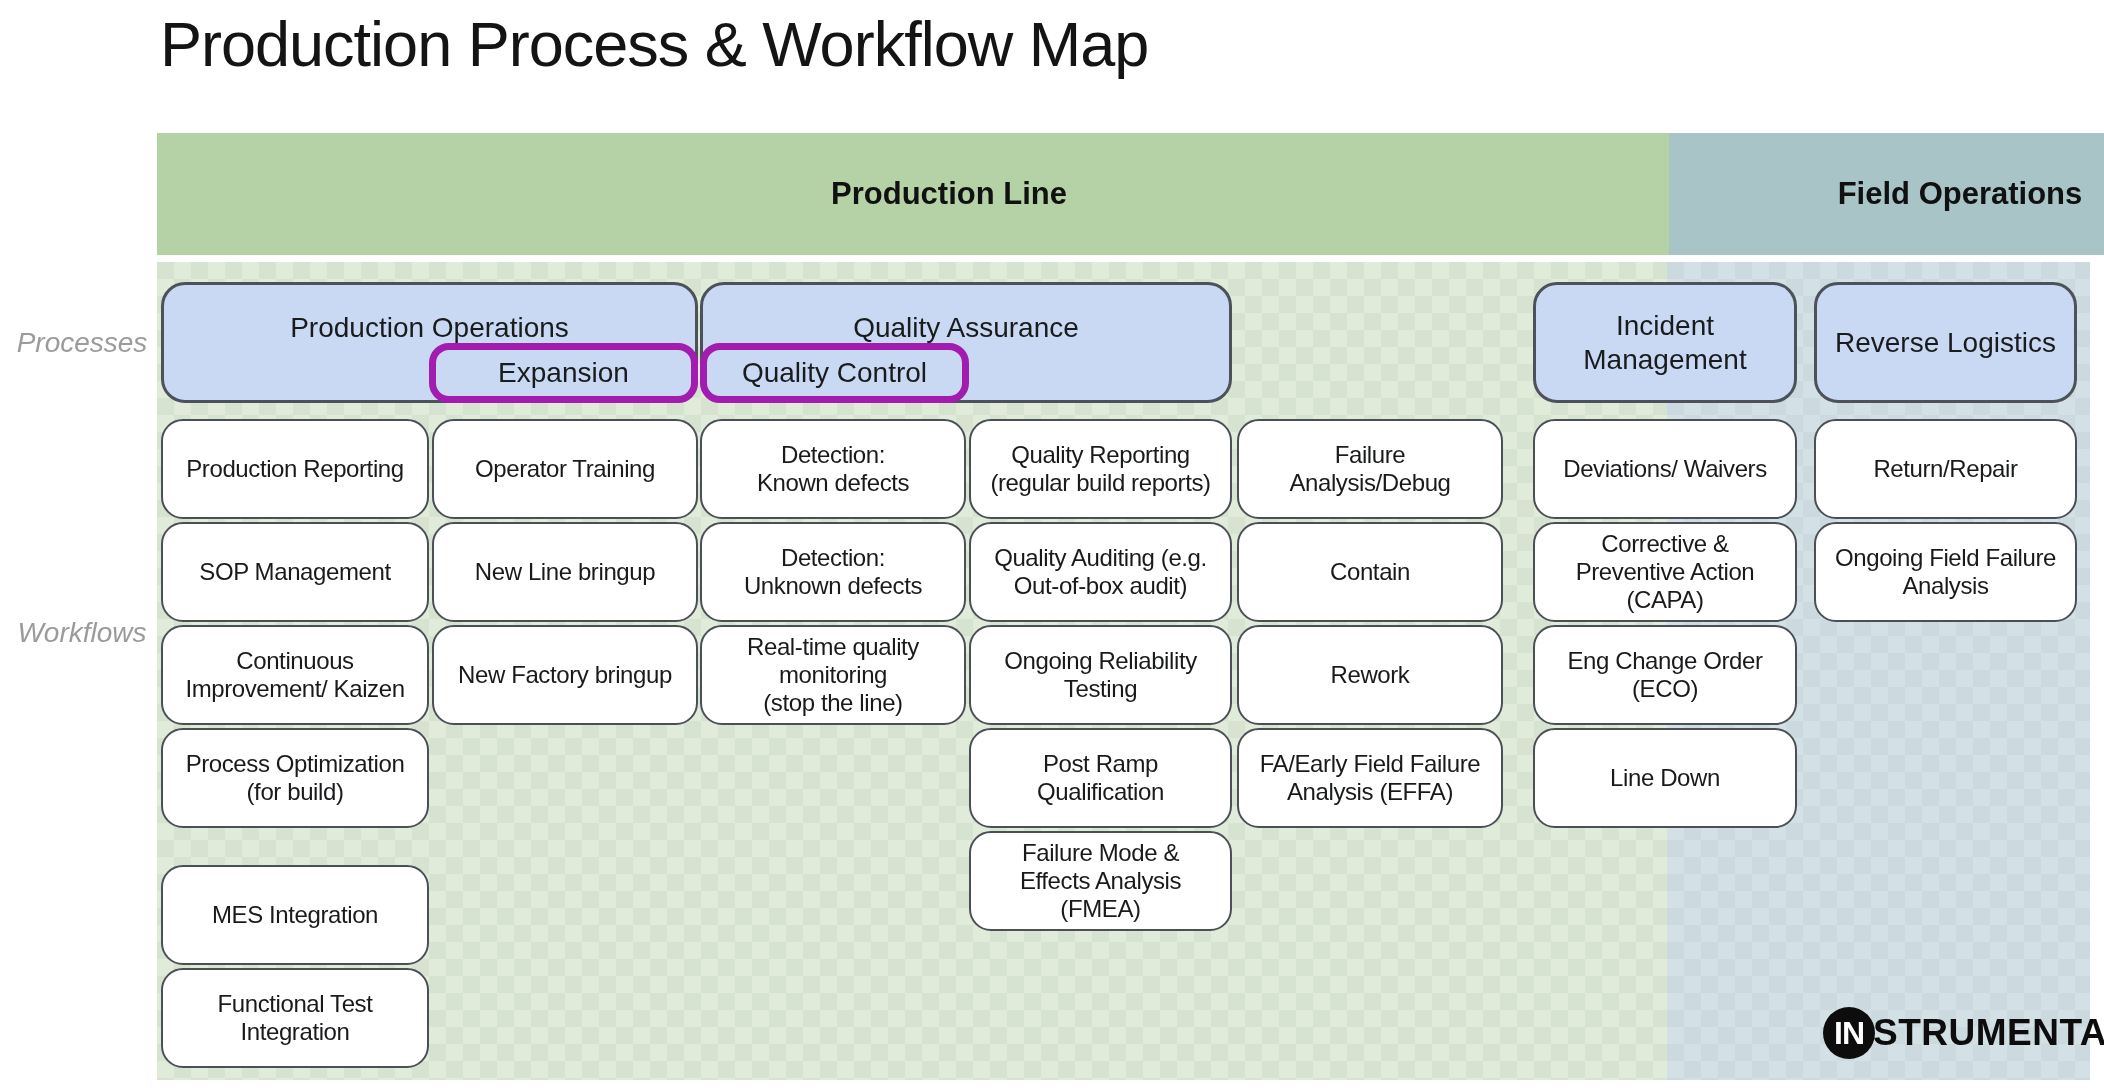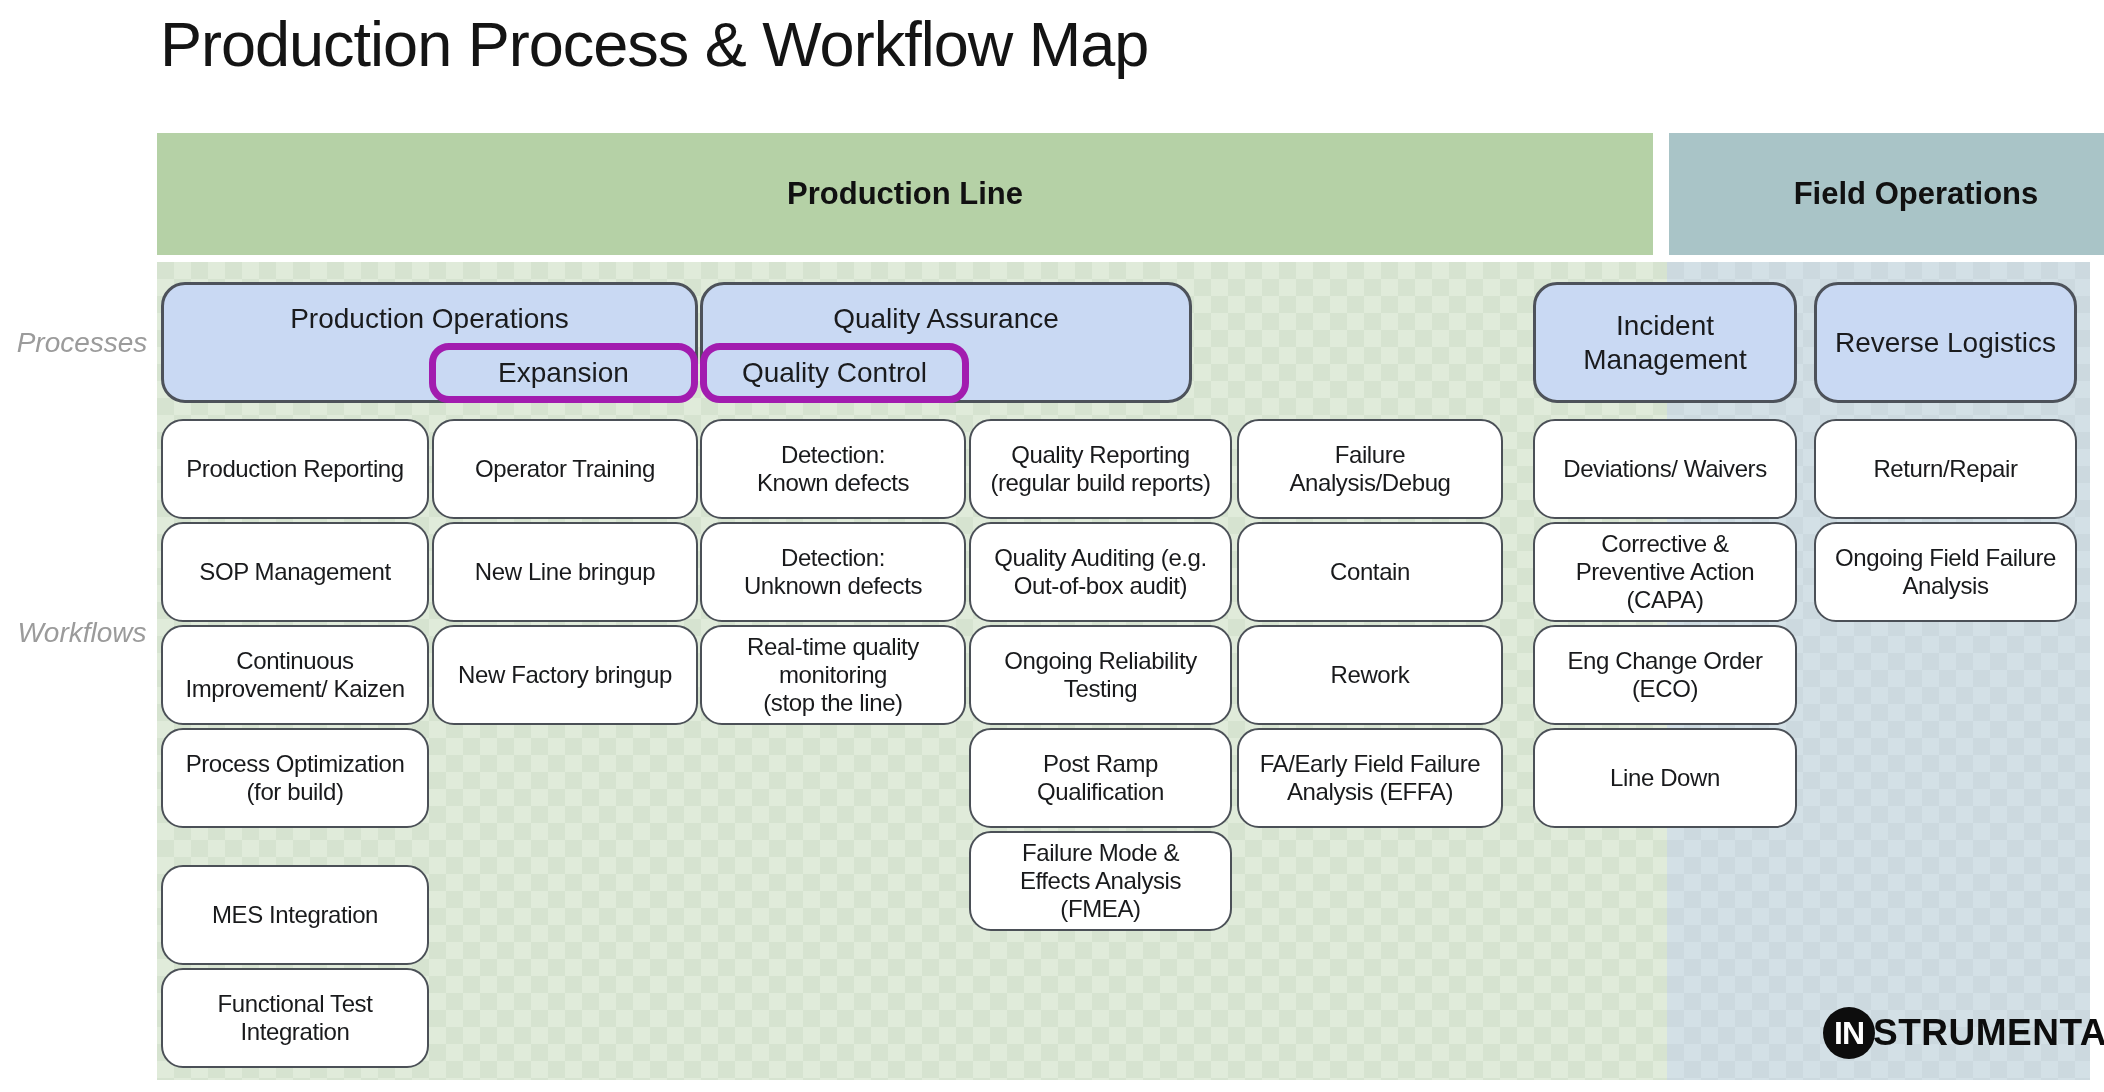--- a/index.html
+++ b/index.html
@@ -8,21 +8,21 @@
     font-family:"Liberation Sans", sans-serif; color:#17181a; overflow:hidden;
   }
   .title {
     position:absolute; left:160px; top:8px; margin:0;
     font-size:63px; font-weight:500; letter-spacing:-1px; color:#141414;
   }
   
   .band {
     position:absolute; top:133px; height:122px;
     display:flex; align-items:center; justify-content:center;
-    font-weight:bold; font-size:31px; color:#111;
+    font-weight:bold; font-size:31px; color:#111;padding-left:44px;
   }
   #band-production { left:157px; width:1496px; background:#b5d1a6; }
   #band-field      { left:1669px; width:494px; background:#a9c4c7; }
 
   
   .bg { position:absolute; top:262px; height:818px; }
   .bg-green {
     left:157px; width:1510px; background-color:#dce8d5;
     background-image:repeating-conic-gradient(#e0ebda 0% 25%, #d6e3d0 0% 50%);
     background-size:34px 34px;
@@ -40,36 +40,36 @@
   #lbl-processes { top:327px; }
   #lbl-workflows { top:617px; }
 
   
   .pbox {
     position:absolute; top:282px; height:121px; box-sizing:border-box;
     background:#c9d9f3; border:3px solid #4d525a; border-radius:24px;
     font-size:28px; color:#1a1b1d;
   }
   .pbox-top {
-    position:absolute; top:3px; left:0; right:0; height:62px;
+    position:absolute; top:12px; left:0; right:0; height:62px;
     display:flex; align-items:center; justify-content:center;
   }
   .pbox-center {
     display:flex; align-items:center; justify-content:center;
     text-align:center; white-space:pre-line; line-height:1.2;
   }
   .psub {
     position:absolute; bottom:-3px; height:60px; width:269px; box-sizing:border-box;
     background:#c9d9f3; border:7px solid #a21caf; border-radius:20px;
     display:flex; align-items:center; justify-content:center; font-size:28px;
   }
   .psub-right { right:-3px; }
   .psub-left  { left:-3px; }
   #po { left:161px; width:537px; }
-  #qa { left:700px; width:492px; }
+  #qa { left:700px; width:532px; }
   #it { left:1237px; width:266px; }
   #im { left:1533px; width:264px; }
   #rl { left:1814px; width:263px; }
 
   
   .wcol { position:absolute; top:419px; display:flex; flex-direction:column; gap:3px; }
   #col-po  { left:161px;  width:268px; }
   #col-exp { left:432px;  width:266px; }
   #col-qc  { left:700px;  width:266px; }
   #col-qa  { left:969px;  width:263px; }

